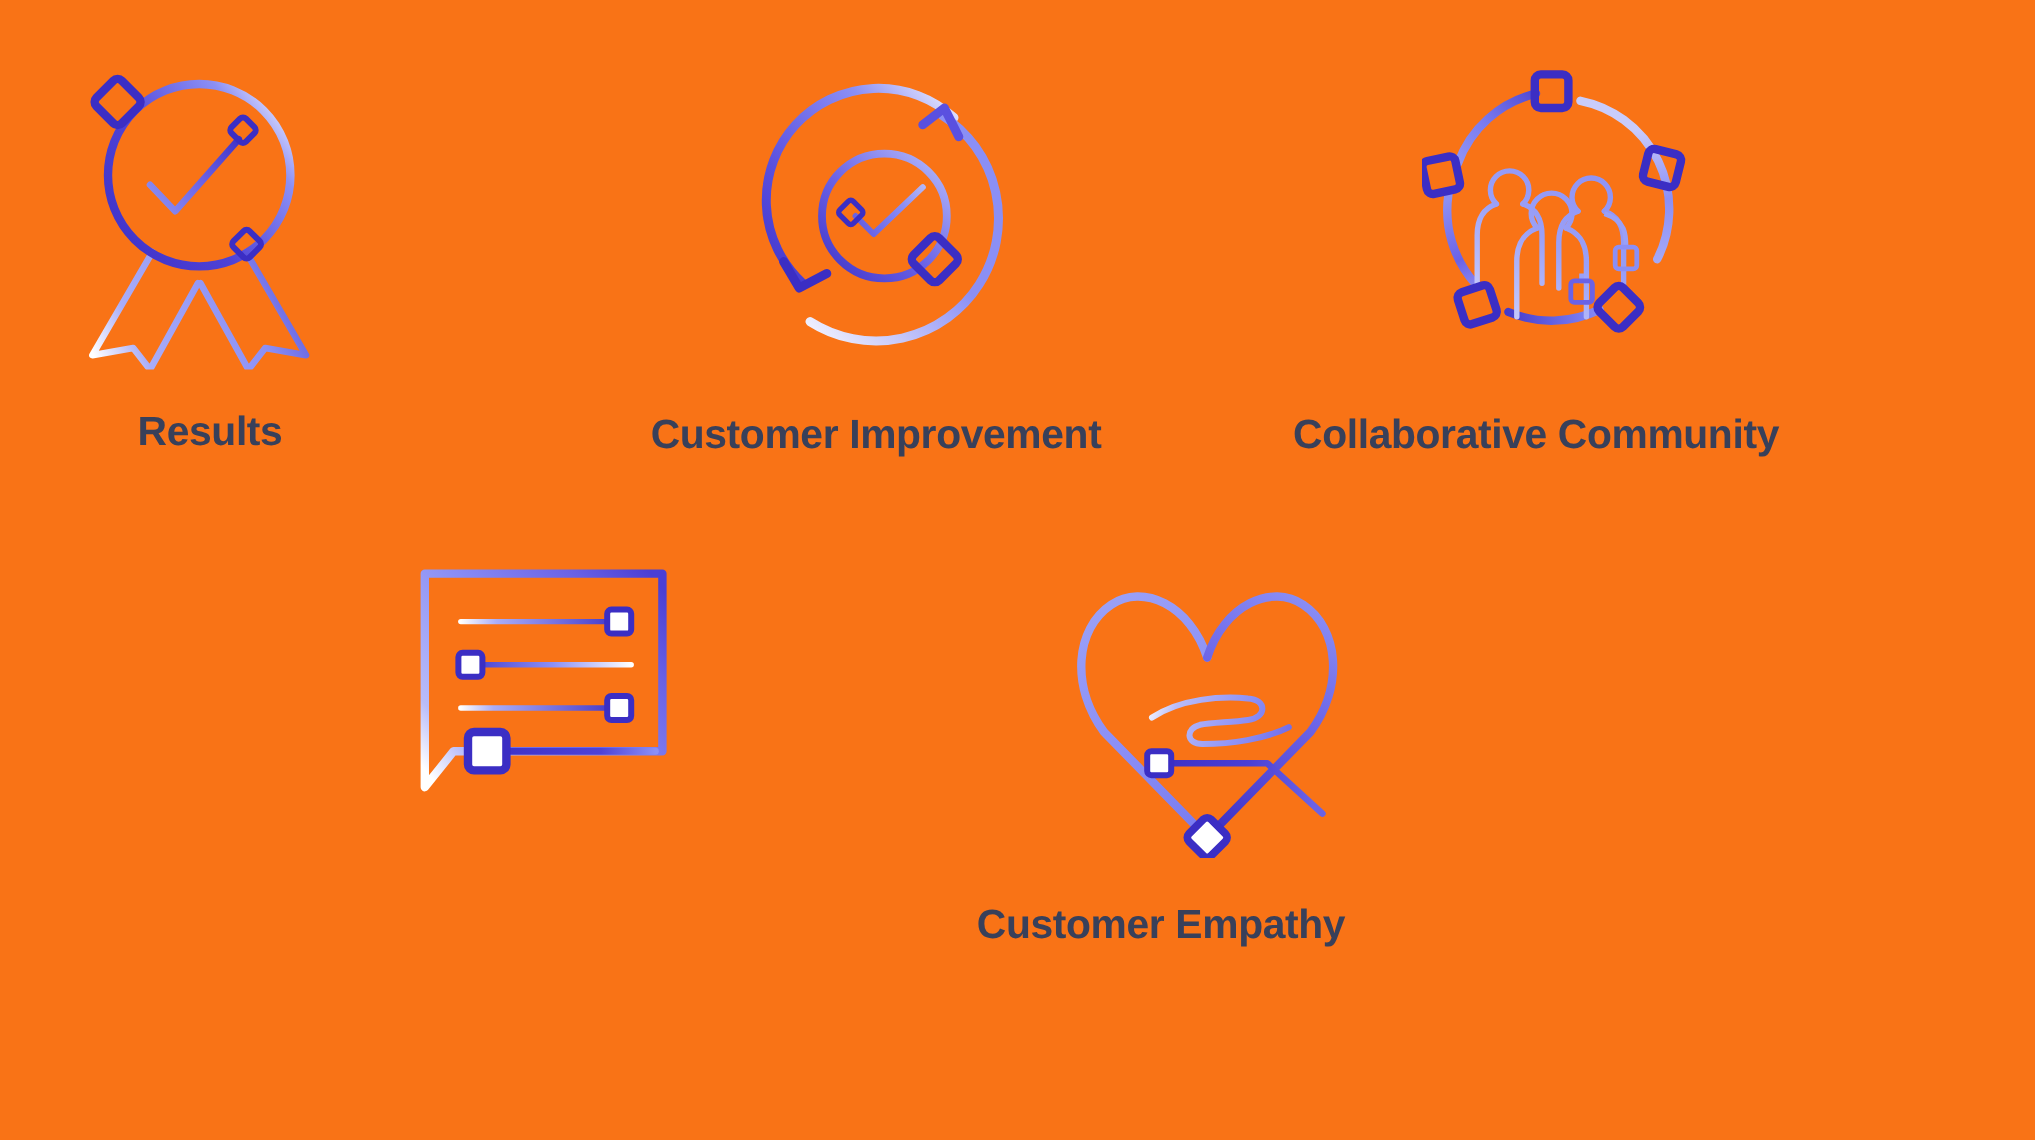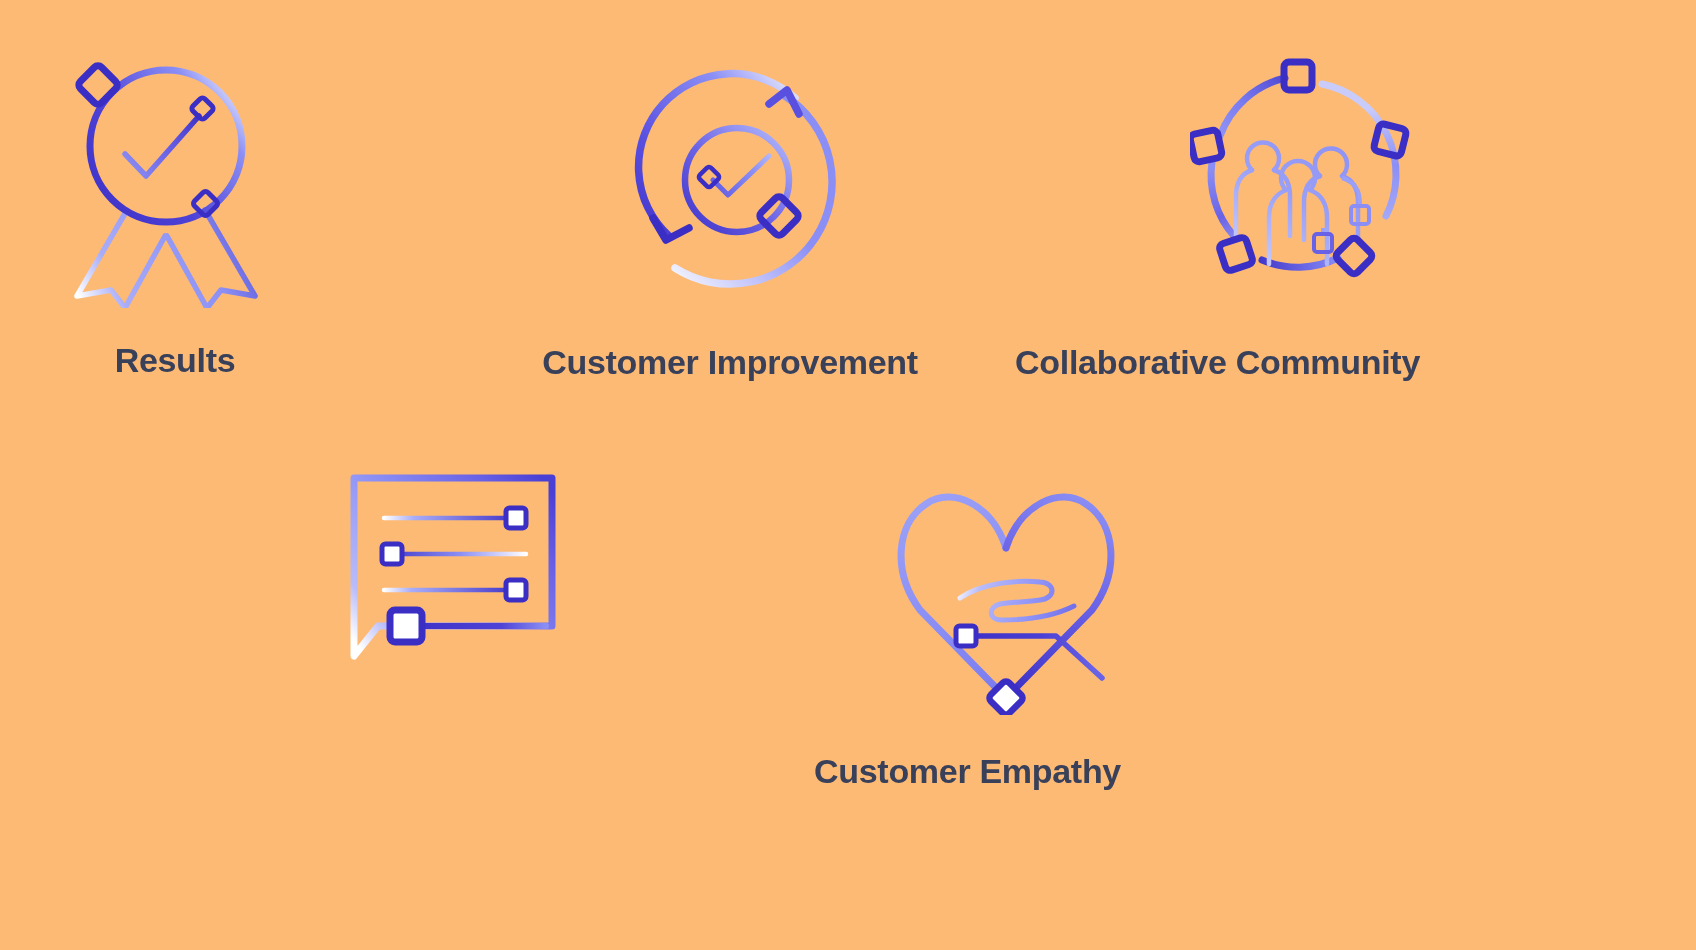--- a/index.html
+++ b/index.html
@@ -7,21 +7,21 @@
   html, body {
     width:1696px; height:950px;
     background:#ffffff;
     font-family:"Liberation Sans", sans-serif;
     overflow:hidden;
   }
   #values-board {
     position:relative;
     width:1696px;
     height:950px;
-    background:#fdba74;
+    background:#f97316;
   }
   .value-card {
     position:absolute;
     display:flex;
     flex-direction:column;
     align-items:center;
     justify-content:flex-start;
   }
   .value-icon {
     display:block;
@@ -34,21 +34,21 @@
     line-height:1.1;
     letter-spacing:-0.3px;
     color:#38405a;
     white-space:nowrap;
     text-align:center;
   }
 
   
   #card-results            { left:0px;   top:58px;  width:350px; }
   #card-iterative          { left:545px; top:58px;  width:370px; }
-  #card-collaborative      { left:1140px;top:58px;  width:280px;align-items:flex-end; }
+  #card-collaborative      { left:1140px;top:58px;  width:280px; }
   
   #card-candor             { left:275px; top:470px; width:350px; }
   #card-empathy            { left:830px; top:470px; width:345px; }
 
   #card-results .value-icon      { margin-left:18px; }
   #card-iterative .value-icon    { margin-left:8px; }
   #card-collaborative .value-icon{ margin-left:40px; }
   #card-candor .value-icon       { margin-left:10px; }
   #card-empathy .value-icon      { margin-left:10px; }
 

